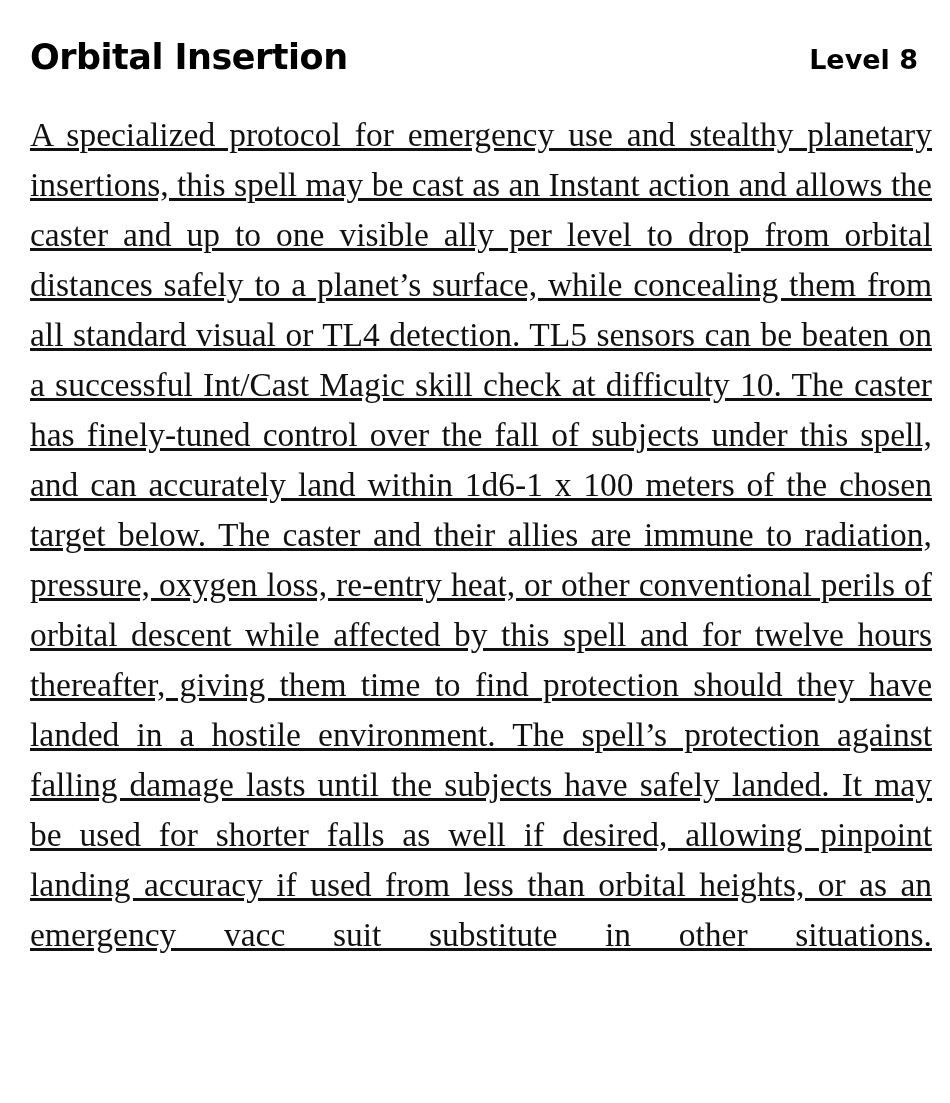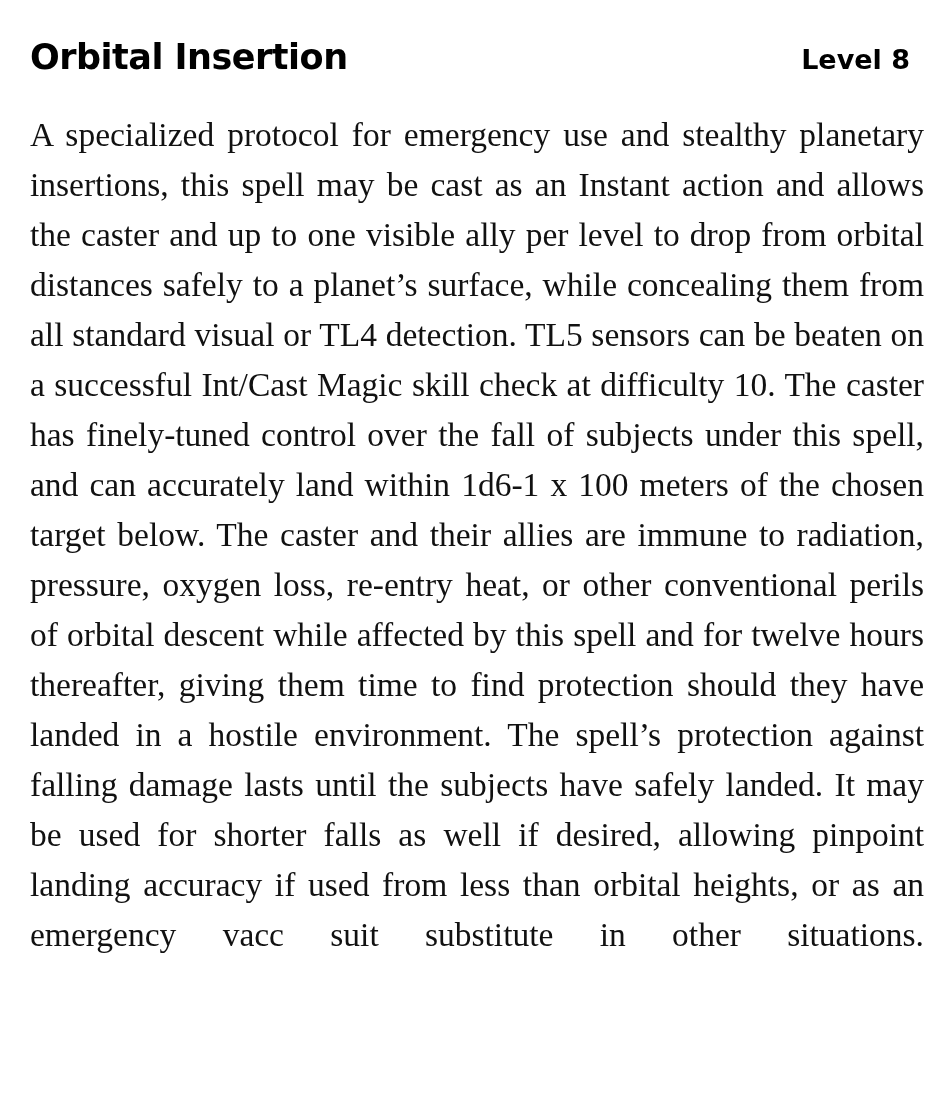--- a/index.html
+++ b/index.html
@@ -11,21 +11,21 @@
     width: 950px;
     height: 1103px;
     font-family: "Liberation Serif", serif;
     color: #111111;
     overflow: hidden;
   }
   .page {
     width: 950px;
     height: 1103px;
     box-sizing: border-box;
-    padding: 16px 26px 10px 30px;
+    padding: 16px 18px 10px 30px;
     position: relative;
   }
   .spell-header {
     display: flex;
     align-items: baseline;
     justify-content: space-between;
     margin: 0 0 10px 0;
   }
   .spell-title {
     font-family: "DejaVu Sans", sans-serif;
@@ -48,20 +48,21 @@
   .spell-body {
     font-family: "Liberation Serif", serif;
     font-size: 33.5px;
     line-height: 50px;
     text-align: justify;
     text-justify: inter-word;
     color: #111111;
     hyphens: auto;
     -webkit-hyphens: auto;
     margin: 0;
+    text-decoration: underline;
   }
   .spell-body:after {
     content: "";
     display: inline-block;
     width: 100%;
   }
 </style>
 </head>
 <body>
 

